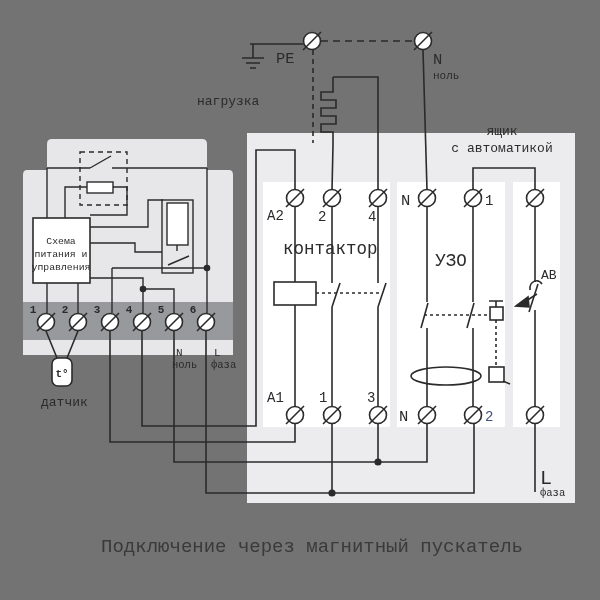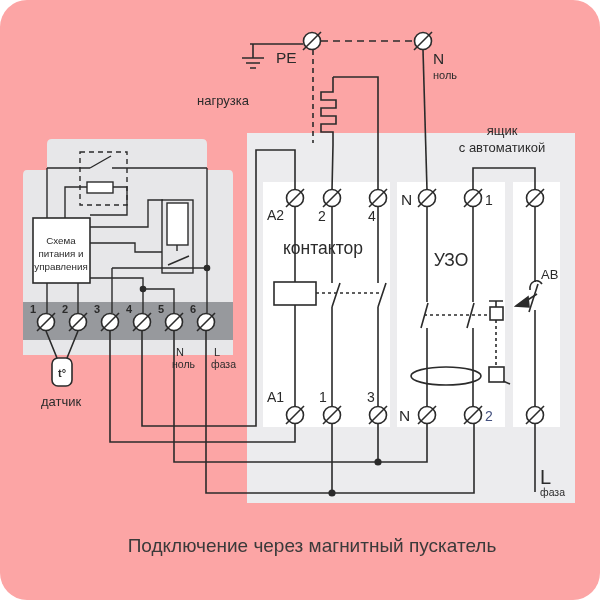--- a/index.html
+++ b/index.html
@@ -1,20 +1,20 @@
 <!DOCTYPE html>
 <html style="--line: #2b2b2b; --panel: #ececee; --housing: #e7e7e9; --strip: #97999d; --blue: #44517f;"><head>
 <meta charset="utf-8">
 <style>
   :root{
     --line:#2b2b2b; --panel:#ececee; --housing:#e7e7e9; --strip:#97999d; --blue:#44517f;
   }
   html,body{margin:0;padding:0;background:#ffffff;}
-  .stage{position:relative;width:600px;height:600px;background:#fca5a5;overflow:hidden;
-         font-family:Liberation Sans, sans-serif;border-radius:27px;}
+  .stage{position:relative;width:600px;height:600px;background:#737373;overflow:hidden;
+         font-family:Liberation Mono, monospace;}
   svg text{fill:var(--line);}
   .cap{font-size:19px;fill:#3a3a3a;}
   .lbl13{font-size:13px;}
   .lbl14{font-size:14px;}
   .lbl15{font-size:15.5px;}
   .lbl17{font-size:17.5px;}
   .lbl11{font-size:11px;}
   .lbl10{font-size:10.5px;}
   .lbl9{font-size:9.8px;}
   .lbl20{font-size:20px;}

